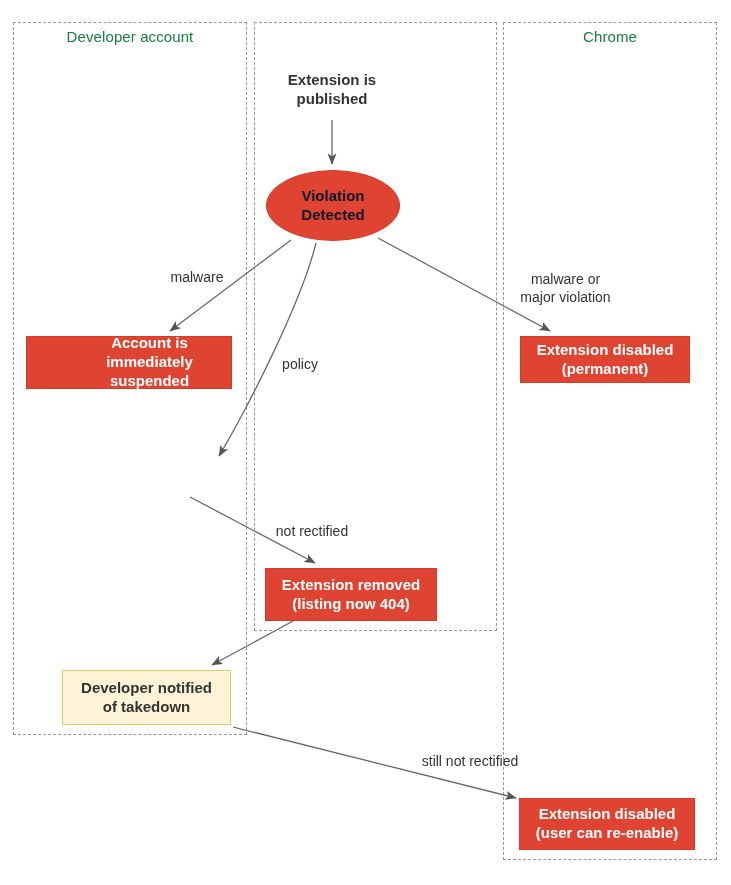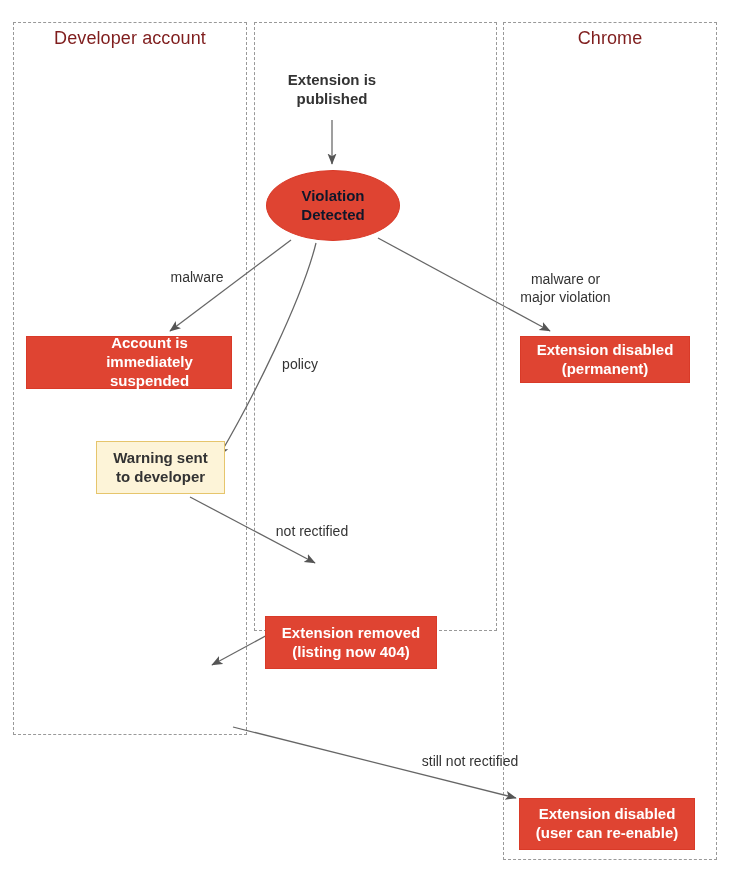--- a/index.html
+++ b/index.html
@@ -13,22 +13,22 @@
   
   .lane{
     position:absolute;
     border:1.6px dashed #999999;
     background:transparent;
     box-sizing:border-box;
   }
   .lane-title{
     position:absolute;
     text-align:center;
-    font-size:18px;
-    color:#7f1d1d;
+    font-size:15px;
+    color:#15803d;
     white-space:nowrap;
     letter-spacing:.1px;
   }
 
   
   #edges{position:absolute;left:0;top:0;width:731px;height:885px;pointer-events:none;}
 
   
   .node{
     position:absolute;
@@ -116,34 +116,34 @@
     </span>
   </div>
 
   <div class="node red" style="left:26px;top:336px;width:206px;height:53px;padding-left:41px;">
     <span>
       <span>Account is</span>
       <span>immediately suspended</span>
     </span>
   </div>
 
-  <div class="node yellow" style="left:96px;top:441px;width:129px;height:53px;">
-    <span>
-      <span>Warning sent</span>
-      <span>to developer</span>
-    </span>
-  </div>
 
-  <div class="node red" style="left:265px;top:568px;width:172px;height:53px;margin-top:48px;">
+  <div class="node red" style="left:265px;top:568px;width:172px;height:53px;">
     <span>
       <span>Extension removed</span>
       <span>(listing now 404)</span>
     </span>
   </div>
 
+  <div class="node yellow" style="left:62px;top:670px;width:169px;height:55px;">
+    <span>
+      <span>Developer notified</span>
+      <span>of takedown</span>
+    </span>
+  </div>
 
   <div class="node red" style="left:520px;top:336px;width:170px;height:47px;">
     <span>
       <span>Extension disabled</span>
       <span>(permanent)</span>
     </span>
   </div>
 
   <div class="node red" style="left:519px;top:798px;width:176px;height:52px;">
     <span>

